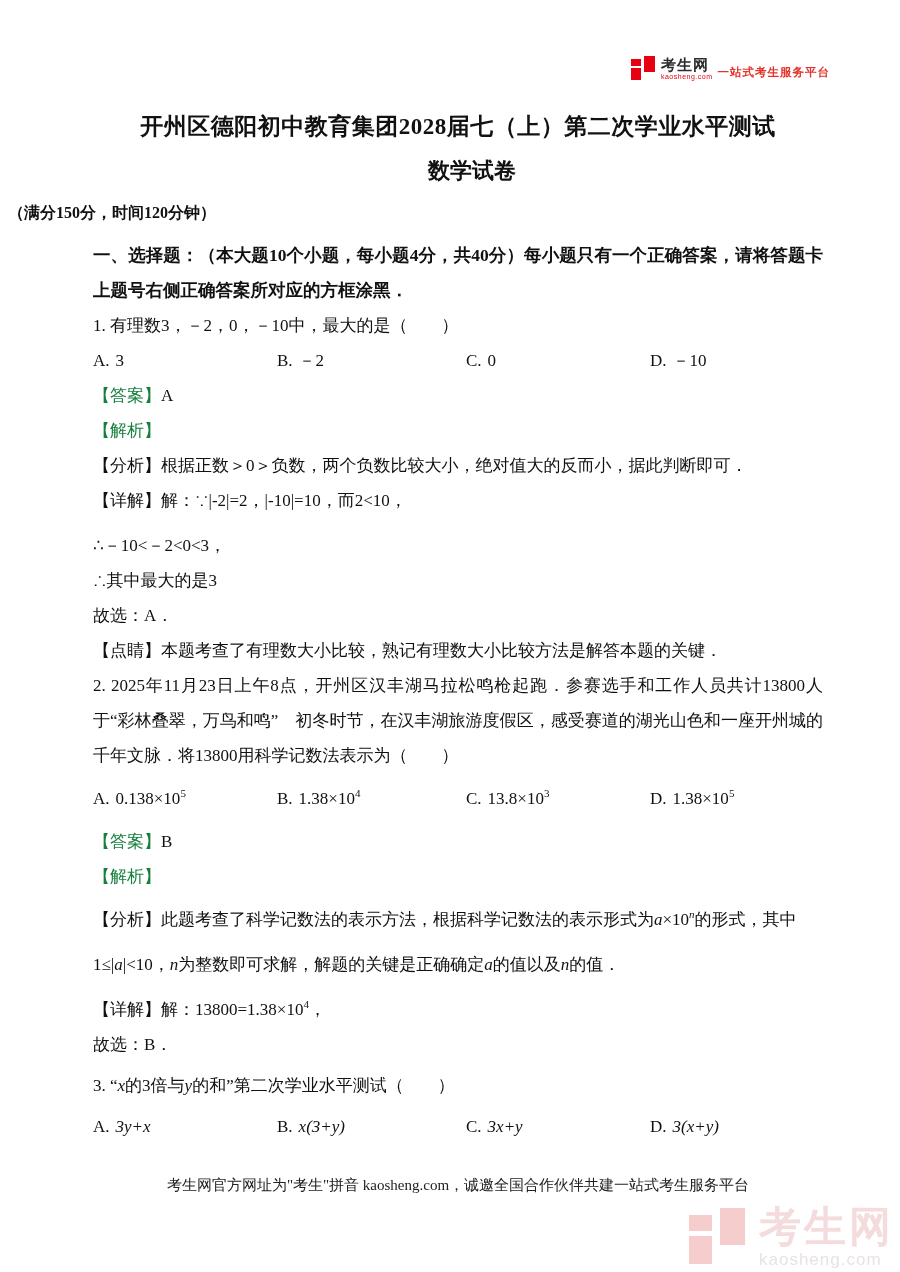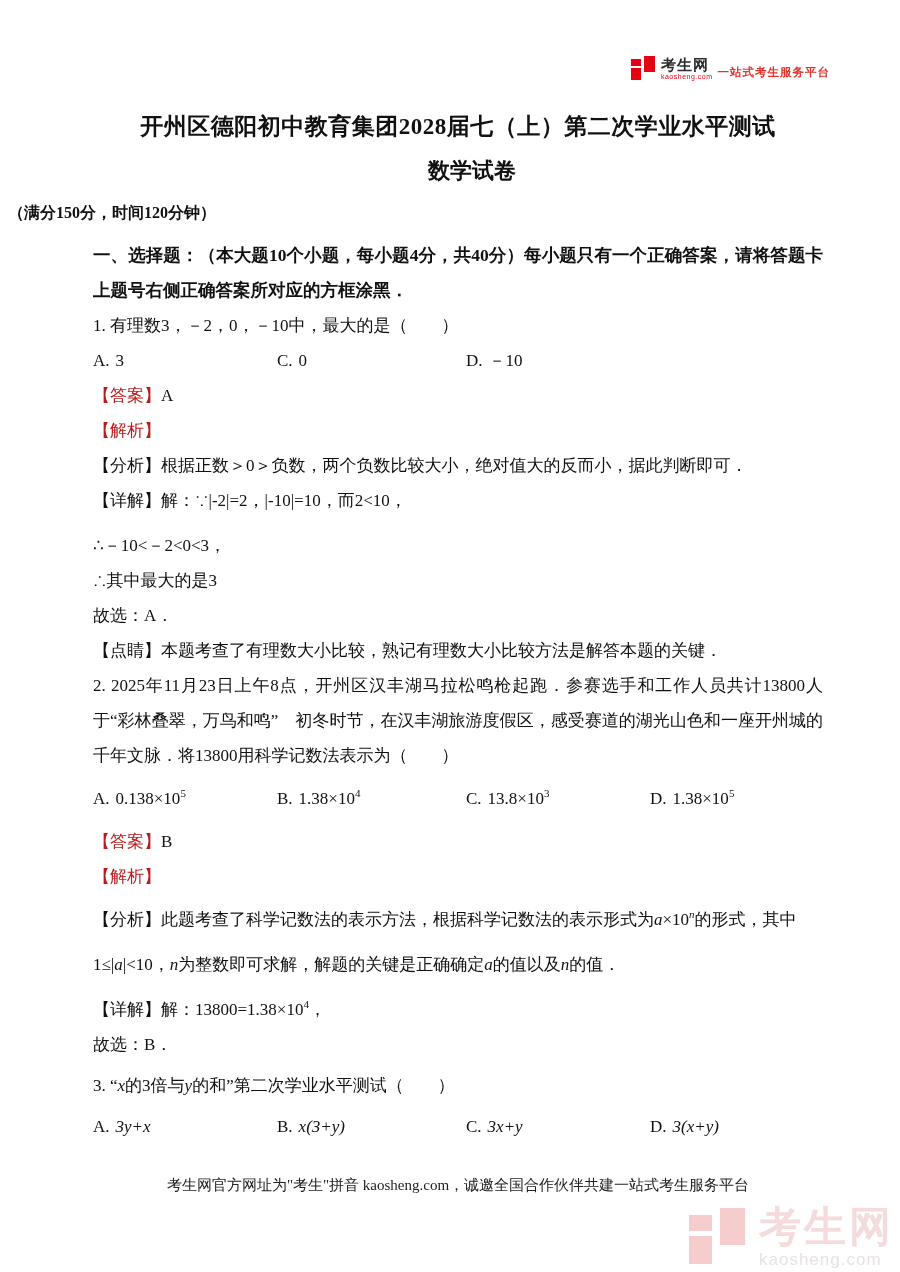--- a/index.html
+++ b/index.html
@@ -26,21 +26,21 @@
 
   
   h1{margin:112px 40px 0;text-align:center;font-size:23px;line-height:30px;font-weight:bold;letter-spacing:.5px;}
   h2{margin:14px 0 0;text-align:center;font-size:22px;line-height:30px;font-weight:bold;padding-left:28px;}
   .meta{margin:16px 0 0;text-align:left;font-size:16px;line-height:22px;font-weight:bold;}
 
   
   .docbody{margin:14px 85px 0;font-size:17px;}
   .docbody p{margin:0;line-height:35px;text-align:justify;}
   .bold{font-weight:bold;font-size:17.5px;}
-  .blue{color:#b91c1c;}
+  .blue{color:#15803d;}
   .math{font-family:"Liberation Serif","DejaVu Serif",serif;}
   .it{font-style:italic;font-family:"Liberation Serif","DejaVu Serif",serif;}
   sup{font-size:11px;line-height:0;vertical-align:super;}
   .mt6{margin-top:6px !important;}
   .mt8{margin-top:8px !important;}
   .mt10{margin-top:10px !important;}
 
   .opts{display:grid;grid-template-columns:184px 189px 184px auto;line-height:35px;}
   .opt{white-space:nowrap;}
   .opt .olabel{margin-right:6px;}
@@ -81,20 +81,21 @@
   <h2>数学试卷</h2>
   <div class="meta">（满分150分，时间120分钟）</div>
 
   <div class="docbody">
 
     <p class="bold">一、选择题：（本大题10个小题，每小题4分，共40分）每小题只有一个正确答案，请将答题卡上题号右侧正确答案所对应的方框涂黑．</p>
 
     <p>1. 有理数3，－2，0，－10中，最大的是（　　）</p>
     <div class="opts">
       <span class="opt"><span class="olabel">A.</span><span>3</span></span>
+      <span class="opt"><span class="olabel">B.</span><span>－2</span></span>
       <span class="opt"><span class="olabel">C.</span><span>0</span></span>
       <span class="opt"><span class="olabel">D.</span><span>－10</span></span>
     </div>
     <p><span class="blue">【答案】</span><span>A</span></p>
     <p><span class="blue">【解析】</span></p>
     <p>【分析】根据正数＞0＞负数，两个负数比较大小，绝对值大的反而小，据此判断即可．</p>
     <p><span>【详解】解：∵</span><span class="math">|-2|=2，|-10|=10</span><span>，而2&lt;10，</span></p>
     <p class="mt10">∴－10&lt;－2&lt;0&lt;3，</p>
     <p>∴其中最大的是3</p>
     <p>故选：A．</p>

